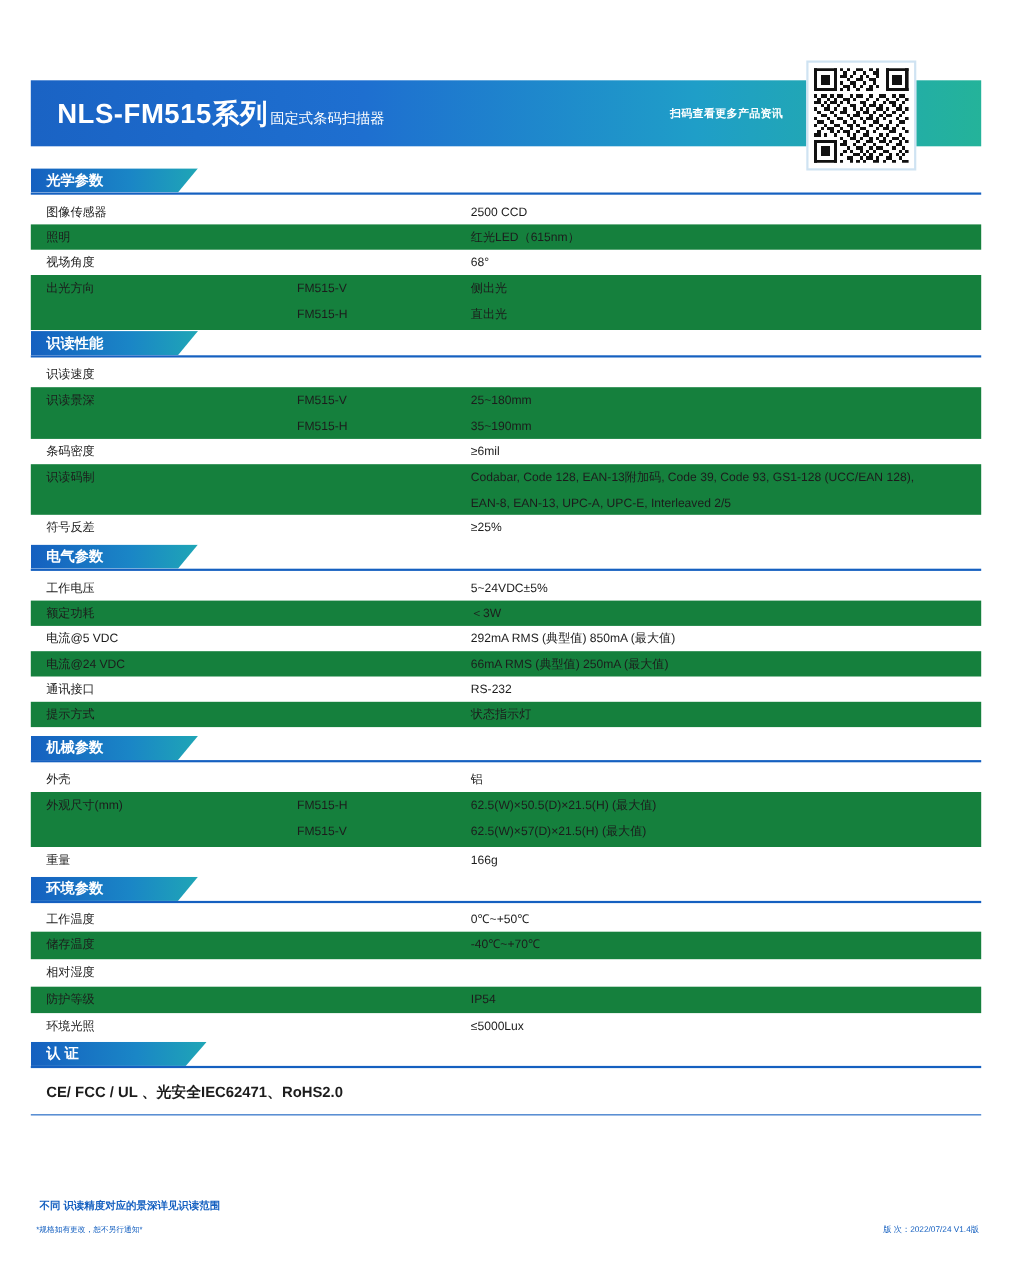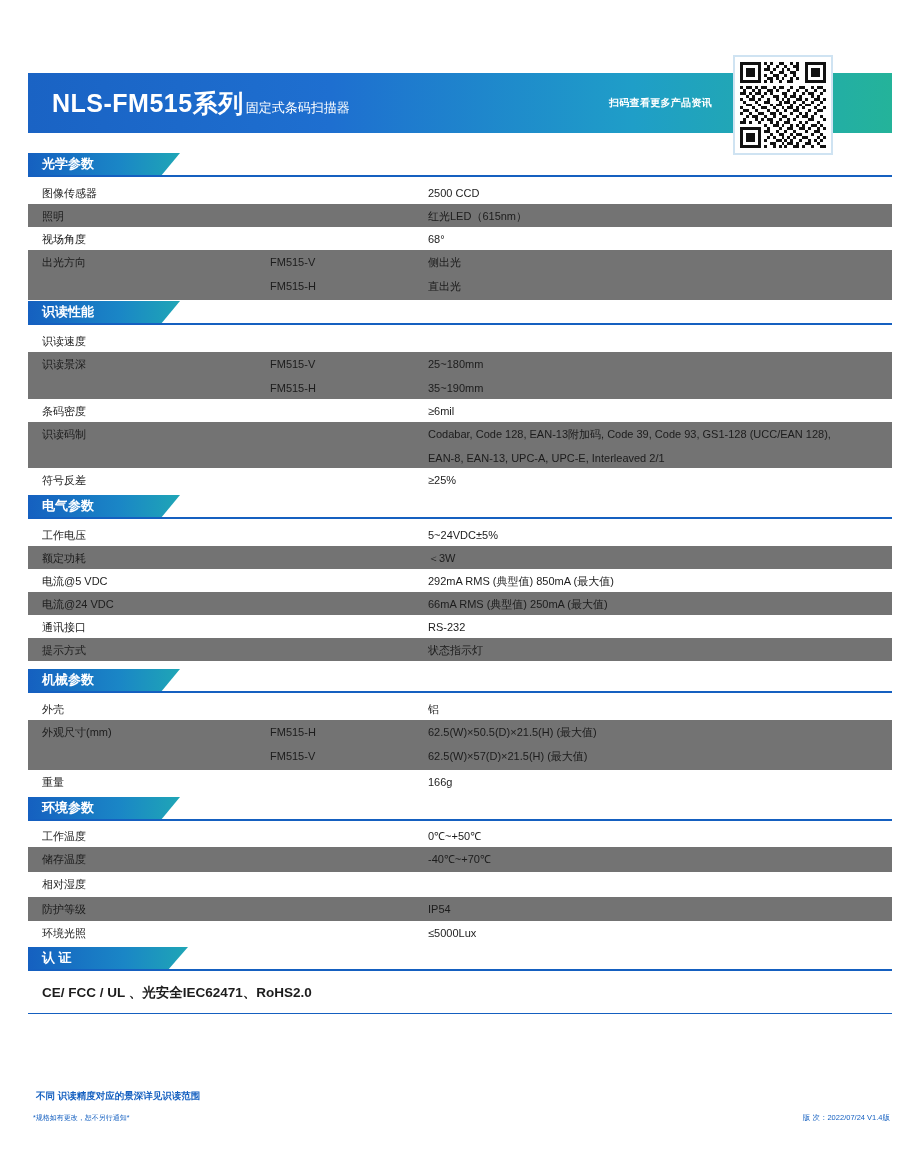--- a/index.html
+++ b/index.html
@@ -105,21 +105,21 @@
 
   
   .row {
     position: absolute;
     left: 28px;
     width: 864px;
     box-sizing: border-box;
     font-size: 11px;
     color: #1c1c1c;
   }
-  .row.zebra { background: #737373; }
+  .row.zebra { background: #15803d; }
   .row .c1 {
     position: absolute;
     left: 14px;
     top: 0;
   }
   .row .c2 {
     position: absolute;
     left: 242px;
     top: 0;
   }
@@ -490,21 +490,21 @@
     <div class="c3">
         <span class="line">≥6mil</span>
       </div>
   </div>
   <div class="row zebra" style="top:391px; height:46px;">
     <div class="c1">
         <span class="line">识读码制</span>
       </div>
     <div class="c3">
       <span class="line">Codabar, Code 128, EAN-13附加码, Code 39, Code 93, GS1-128 (UCC/EAN 128),</span>
-      <span class="line">EAN-8, EAN-13, UPC-A, UPC-E, Interleaved 2/1</span>
+      <span class="line">EAN-8, EAN-13, UPC-A, UPC-E, Interleaved 2/5</span>
     </div>
   </div>
   <div class="row" style="top:437px; height:23px;">
     <div class="c1">
         <span class="line">符号反差</span>
       </div>
     <div class="c3">
         <span class="line">≥25%</span>
       </div>
   </div>

